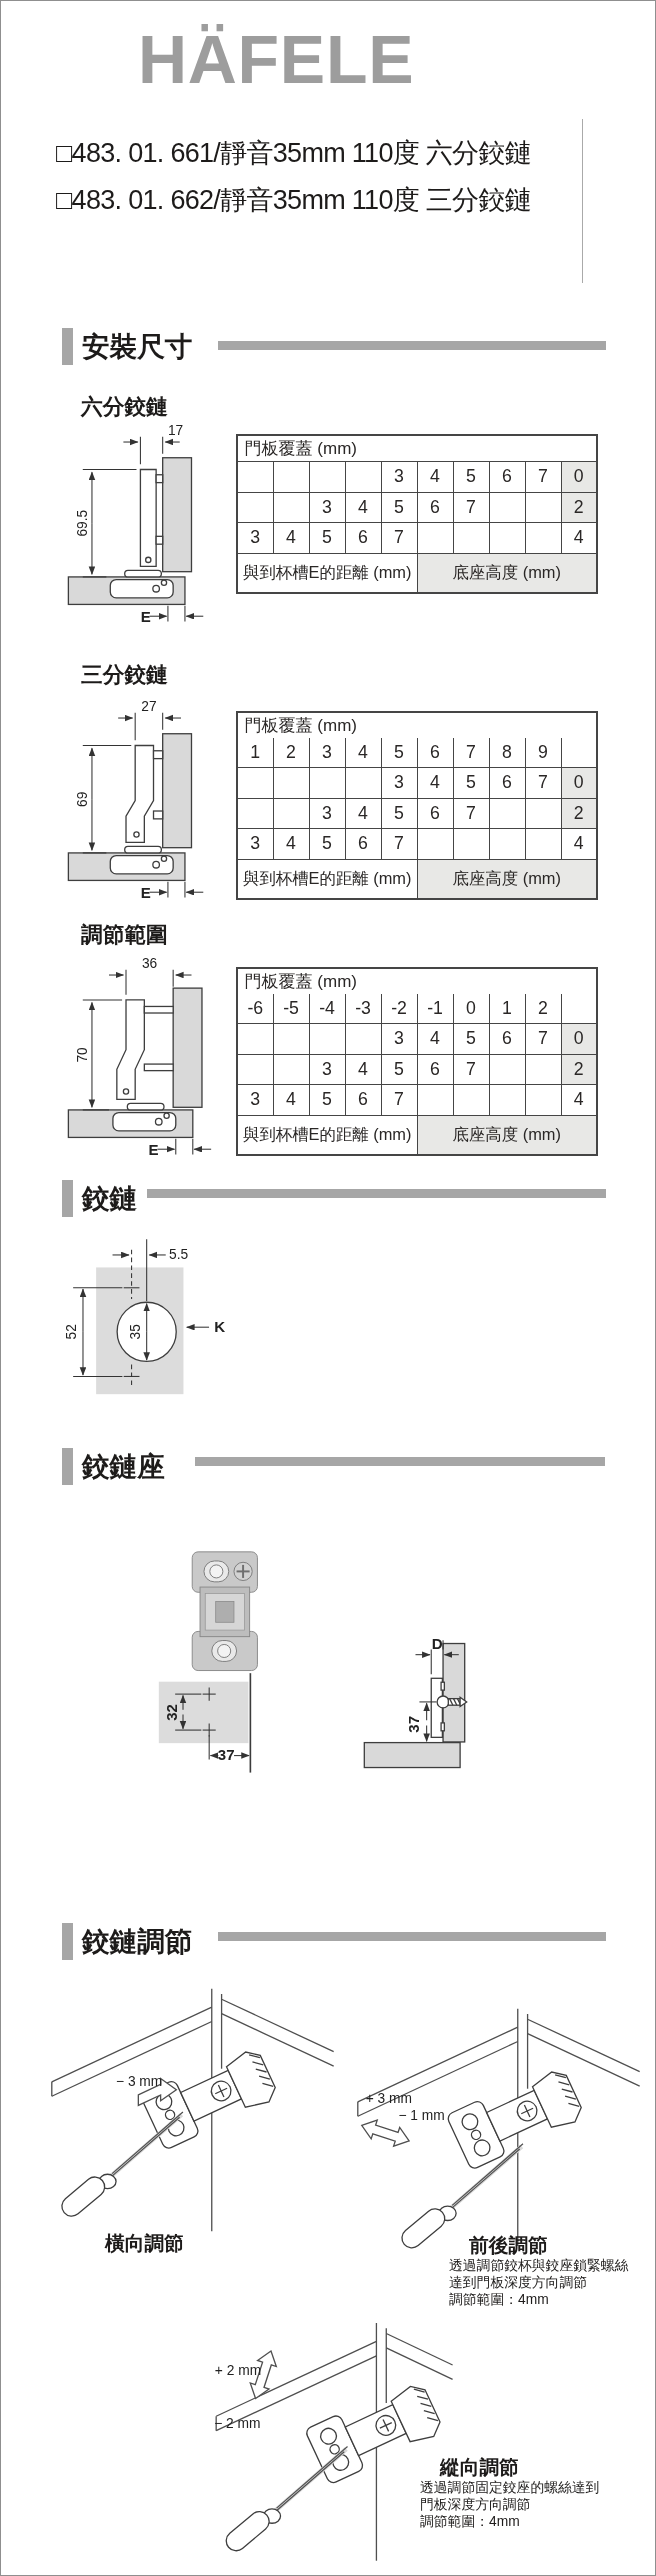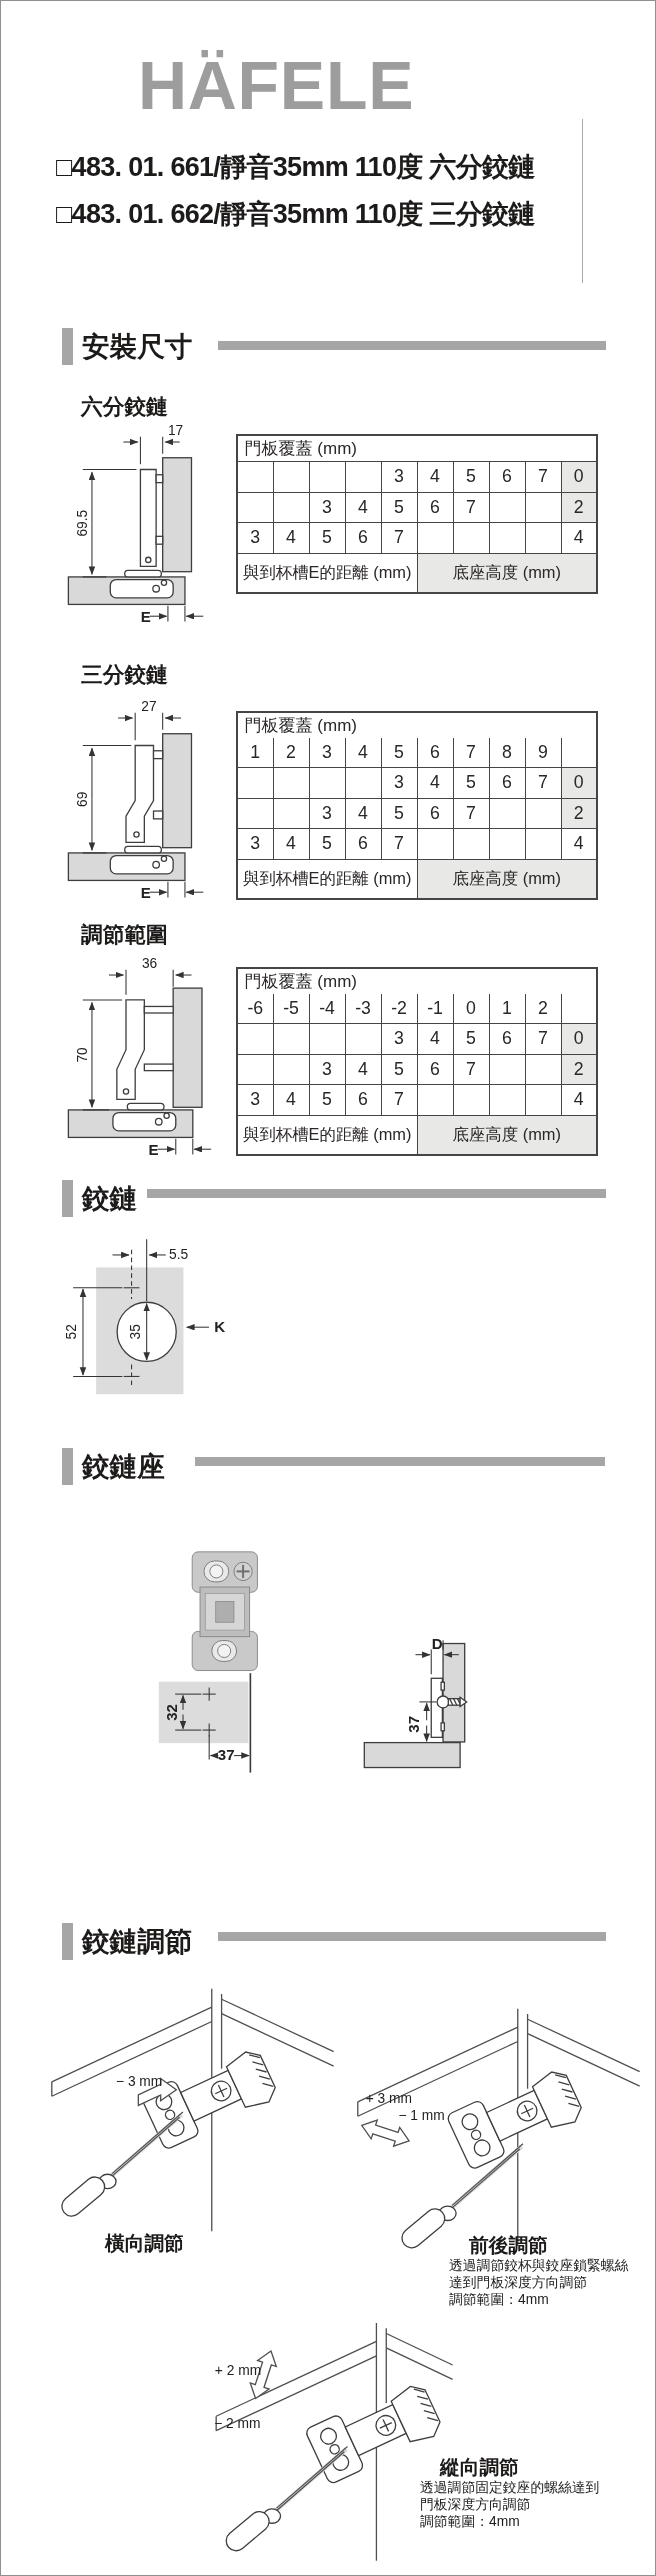--- a/index.html
+++ b/index.html
@@ -1,22 +1,22 @@
 <!DOCTYPE html>
 <html style="font-size:10.5px"><head>
 <meta charset="utf-8">
 <style>
   html,body{margin:0;padding:0;background:#f2f2f2;}
   .page{position:relative;width:656px;height:2576px;background:#ffffff;margin:0 auto;
         border:0.7px solid #8f8f8f;box-sizing:border-box;overflow:hidden;
         font-family:"Liberation Sans","DejaVu Sans",sans-serif;color:#1d1b1a;}
   .abs{position:absolute;}
   .logo{left:137px;top:23.6px;font-size:68px;font-weight:bold;color:#9d9d9d;
-        letter-spacing:0.7px;line-height:1;white-space:nowrap;margin-top:26px;}
-  .product{left:55px;font-size:27px;font-weight:bold;white-space:nowrap;letter-spacing:-0.7px;margin-top:14px;}
+        letter-spacing:0.7px;line-height:1;white-space:nowrap;}
+  .product{left:55px;font-size:27px;font-weight:normal;white-space:nowrap;letter-spacing:-0.7px;}
   .vdiv{left:581px;top:118px;width:1.3px;height:164px;background:#aaaaaa;}
   .secbar{left:61px;width:11px;height:37px;background:#a6a6a6;}
   .sectitle{left:81px;font-size:27.6px;font-weight:bold;line-height:37px;white-space:nowrap;}
   .secrule{height:8.5px;background:#a6a6a6;}
   .sublabel{left:80px;font-size:21.7px;font-weight:bold;white-space:nowrap;}
   .cap{font-size:19.7px;font-weight:bold;white-space:nowrap;margin-left:20px;}
   .note{font-size:13.8px;line-height:17px;white-space:nowrap;}
   
   .tablebox{width:386px;}
   table.cov{border-collapse:collapse;table-layout:fixed;width:362px;

